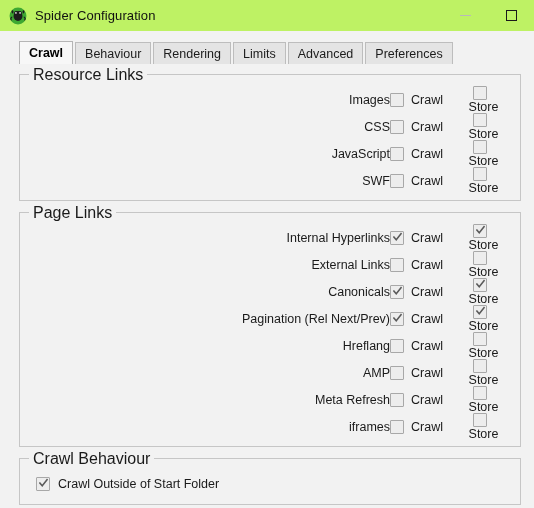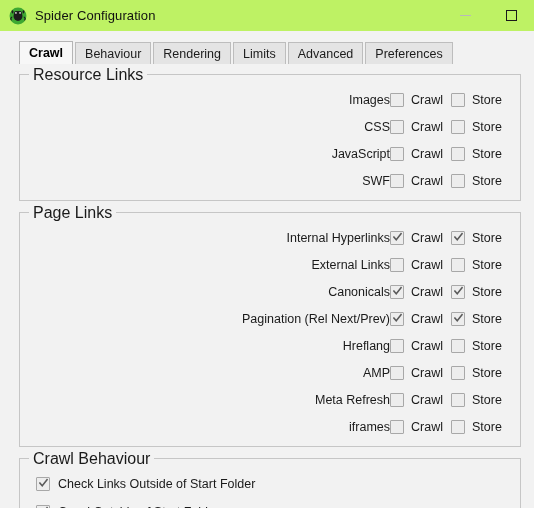--- a/index.html
+++ b/index.html
@@ -172,21 +172,21 @@
     display: flex;
     align-items: center;
     flex: 0 0 auto;
   }
   .cbgroup {
     display: flex;
     align-items: center;
     width: 61px;
     flex: 0 0 auto;
   }
-  .cbgroup.store { width: 58px; }
+  .cbgroup.store { width: 58px; flex-direction: column; }
 
   .checkbox {
     width: 14px;
     height: 14px;
     box-sizing: border-box;
     border: 1px solid #a8a8a8;
     background: #ededed;
     border-radius: 1px;
     flex: 0 0 auto;
     position: relative;
@@ -461,27 +461,19 @@
 
     <div class="group">
       <span class="group-legend">Crawl Behaviour</span>
       <div class="group-body" id="behaviour-host">
           <div class="brow">
             <span class="checkbox checked">
               <svg class="tick" viewBox="0 0 10 10">
                 <path d="M1 5 L3.6 8 L9 1.3" stroke="#5a5a5a" stroke-width="1.7" fill="none" stroke-linecap="square" stroke-linejoin="miter"></path>
               </svg>
             </span>
-            <span class="cb-label">Check Links Outside of Start Folder</span>
-          </div>
-          <div class="brow">
-            <span class="checkbox checked">
-              <svg class="tick" viewBox="0 0 10 10">
-                <path d="M1 5 L3.6 8 L9 1.3" stroke="#5a5a5a" stroke-width="1.7" fill="none" stroke-linecap="square" stroke-linejoin="miter"></path>
-              </svg>
-            </span>
             <span class="cb-label">Crawl Outside of Start Folder</span>
           </div>
         </div>
     </div>
   </div>
 
 </div>
 
 </body></html>

